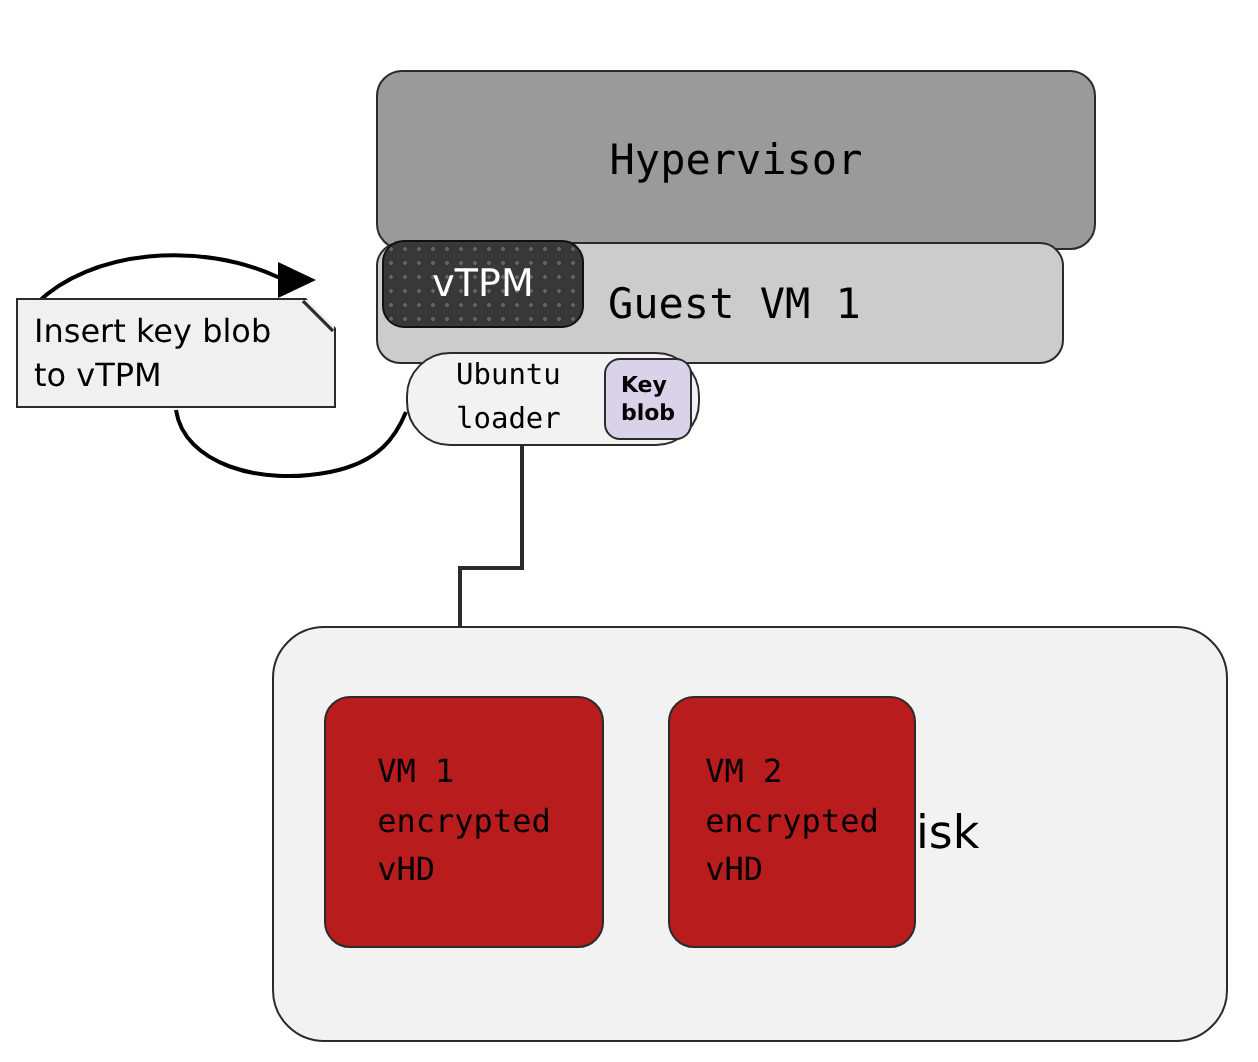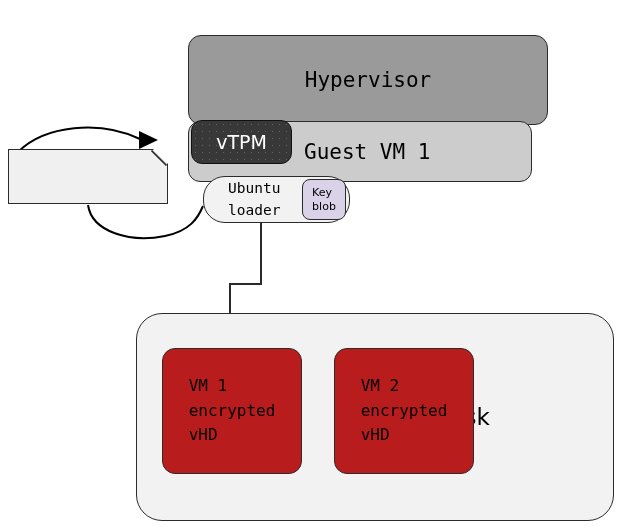--- a/index.html
+++ b/index.html
@@ -96,20 +96,21 @@
   #keyblob {
     left: 302px; top: 179px;
     width: 44px; height: 41px;
     background: #d9d2e9;
     border: 1.6px solid #2b2b2b;
     border-radius: 8px;
     font-size: 11px;
     line-height: 1.25;
     color: #000;
     z-index: 7;
+    font-weight: bold;
   }
 
   
   #callout {
     left: 8px; top: 149px;
     width: 160px; height: 55px;
     background: #f0f0f0;
     border: 1.6px solid #2b2b2b;
     font-size: 16px;
     line-height: 1.35;
@@ -155,21 +156,21 @@
   .vhd {
     background: #b91c1c;
     border: 1.6px solid #2b2b2b;
     border-radius: 13px;
     font-size: 16px;
     line-height: 1.55;
     color: #000;
     z-index: 3;
   }
   #vhd1 { left: 162px; top: 348px; width: 140px; height: 126px; }
-  #vhd2 { left: 334px; top: 348px; width: 140px; height: 126px; }
+  #vhd2 { left: 334px; top: 348px; width: 124px; height: 126px; }
 </style>
 </head>
 <body>
 
 <svg id="canvas" viewBox="0 0 629 531" xmlns="http://www.w3.org/2000/svg">
 
   <path d="M 18 152 C 45 125, 100 120, 140 139" fill="none" stroke="#000000" stroke-width="2"></path>
   <polygon points="139,131 158,140 139,149" fill="#000000"></polygon>
 
   <path d="M 88 205 C 92 232, 130 243, 165 236 C 190 231, 198 218, 203 206" fill="none" stroke="#000000" stroke-width="2"></path>
@@ -193,20 +194,22 @@
   <span>Ubuntu
 loader</span>
 </div>
 
 <div class="node sans" id="keyblob">
   <span>Key
 blob</span>
 </div>
 
 <div class="node sans" id="callout">
+  <span>Insert key blob
+to vTPM</span>
   <svg id="callout-fold" viewBox="0 0 16 16" xmlns="http://www.w3.org/2000/svg">
     <path d="M 0.5 0.5 L 15.5 15.5" stroke="#2b2b2b" stroke-width="1.6" fill="none"></path>
   </svg>
 </div>
 
 <div class="node" id="disk"></div>
 <div class="sans" id="disk-label">Disk</div>
 
 <div class="node mono vhd" id="vhd1">
   <span>VM 1

